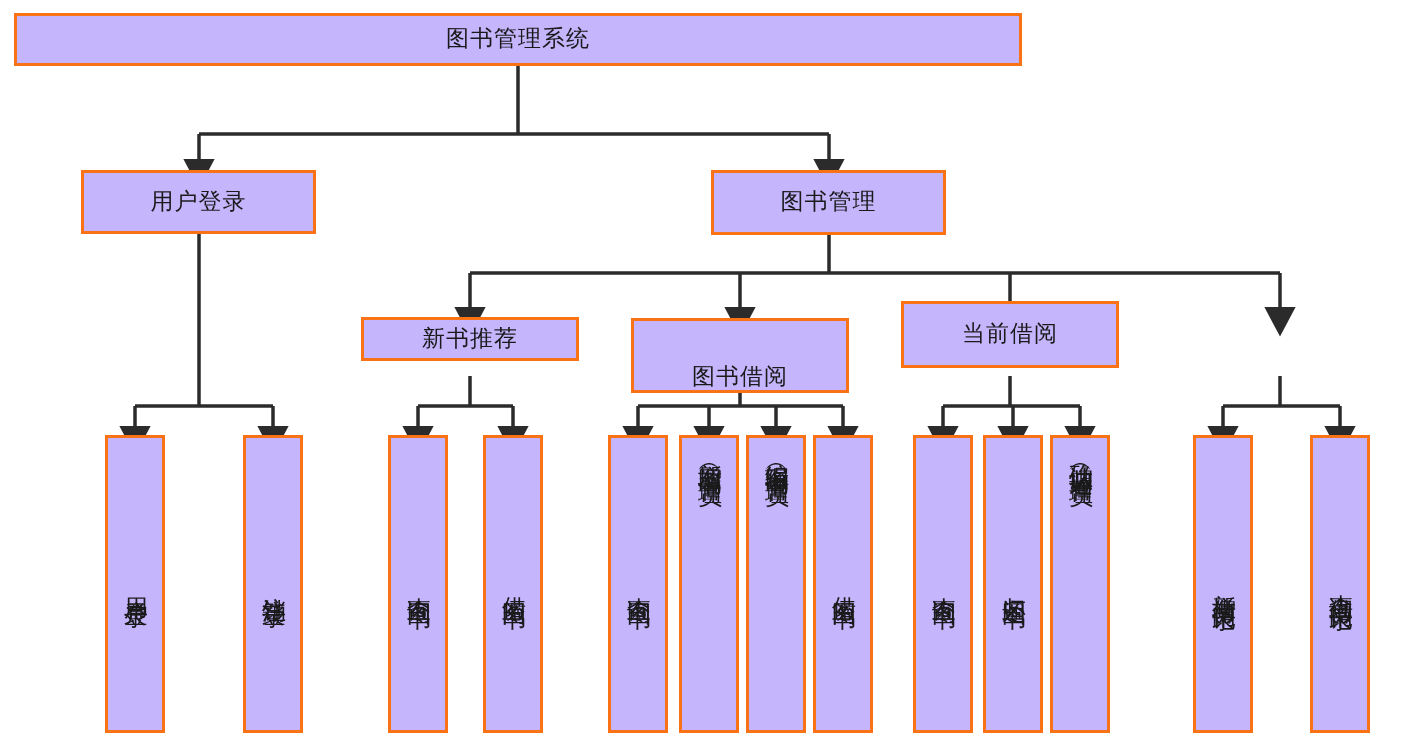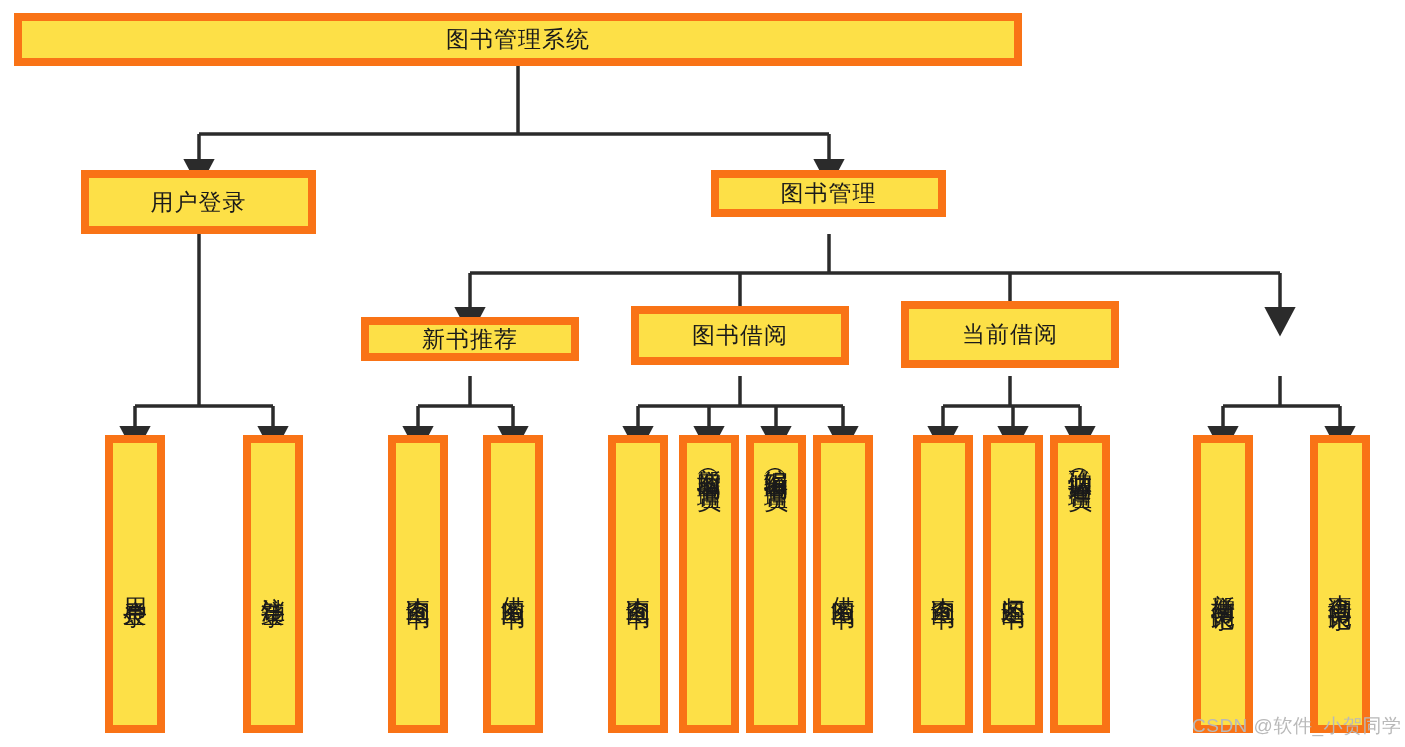--- a/index.html
+++ b/index.html
@@ -21,27 +21,28 @@
     position: absolute;
     left: 0;
     top: 0;
     width: 1405px;
     height: 747px;
     pointer-events: none;
   }
   .node {
     position: absolute;
     box-sizing: border-box;
-    background: #fde047;
-    border: 8px solid #f97316;
+    background: #c4b5fd;
+    border: 3px solid #f97316;
     display: flex;
     align-items: center;
     justify-content: center;
     color: #1a1a1a;
     z-index: 2;
+    font-family: Liberation Serif, serif;
   }
   .node.horiz {
     font-size: 23px;
     letter-spacing: 1px;
     line-height: 1.15;
     text-align: center;
   }
   .node.root {
     font-size: 23px;
   }
@@ -126,28 +127,28 @@
     </g>
   </svg>
 
   <div class="node horiz root" style="left:14px; top:13px; width:1008px; height:53px;">
     <span>图书管理系统</span>
   </div>
 
   <div class="node horiz" style="left:81px; top:170px; width:235px; height:64px;">
     <span>用户登录</span>
   </div>
-  <div class="node horiz" style="left:711px; top:170px; width:235px; height:47px;">
+  <div class="node horiz" style="left:711px; top:170px; width:235px; height:65px;">
     <span>图书管理</span>
   </div>
 
   <div class="node horiz" style="left:361px; top:317px; width:218px; height:44px;">
     <span>新书推荐</span>
   </div>
-  <div class="node horiz" style="left:631px; top:306px; width:218px; height:59px;">
+  <div class="node horiz" style="left:631px; top:318px; width:218px; height:75px;align-items:flex-end;">
     <span>图书借阅</span>
   </div>
   <div class="node horiz" style="left:901px; top:301px; width:218px; height:67px;">
     <span>当前借阅</span>
   </div>
 
   <div class="node leaf" style="left:105px; top:435px; width:60px; height:298px; align-items:center; padding-top:0;">
     <span class="vtext">用户登录</span>
   </div>
   <div class="node leaf" style="left:243px; top:435px; width:60px; height:298px; align-items:center; padding-top:0;">
@@ -184,15 +185,14 @@
     <span class="vtext">确认归还（管理员）</span>
   </div>
 
   <div class="node leaf" style="left:1193px; top:435px; width:60px; height:298px; align-items:center; padding-top:0;">
     <span class="vtext">新增借阅记录</span>
   </div>
   <div class="node leaf" style="left:1310px; top:435px; width:60px; height:298px; align-items:center; padding-top:0;">
     <span class="vtext">查询借阅记录</span>
   </div>
 
-  <div class="watermark">CSDN @软件_小贺同学</div>
 
 </div>
 
 </body></html>

